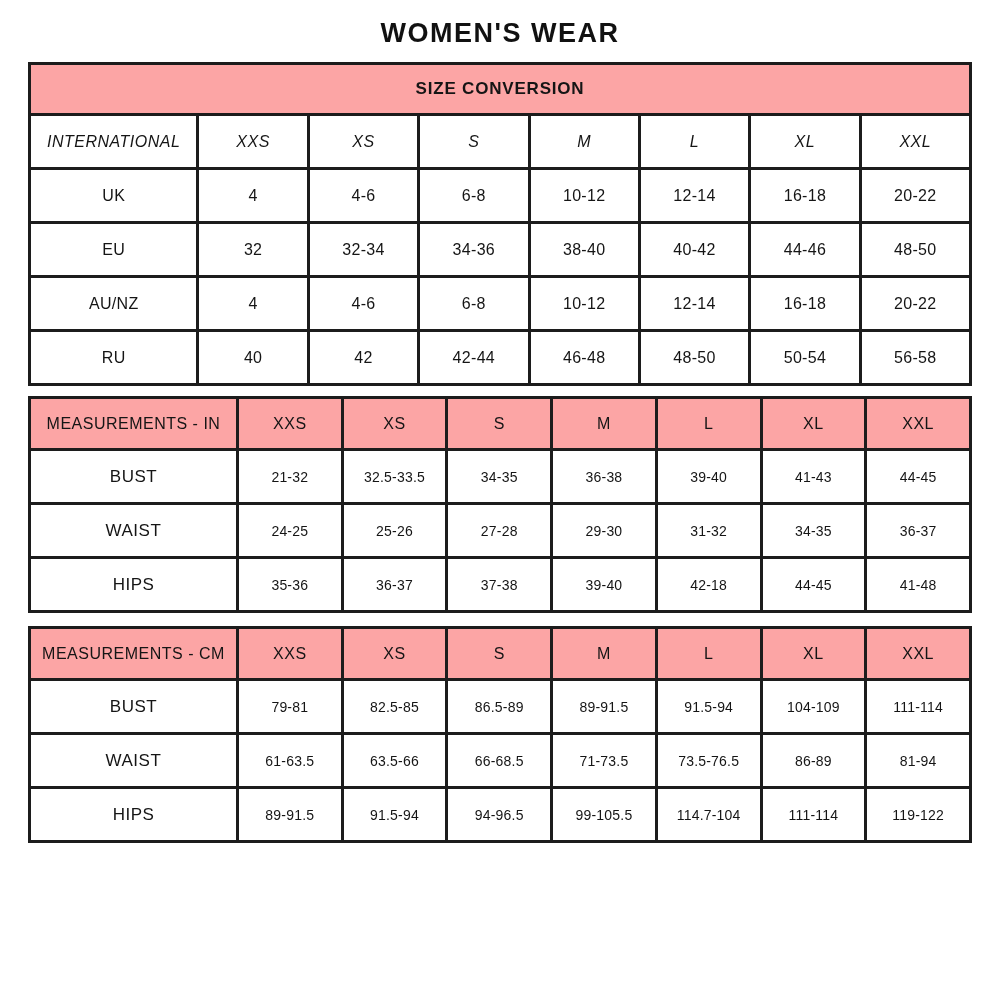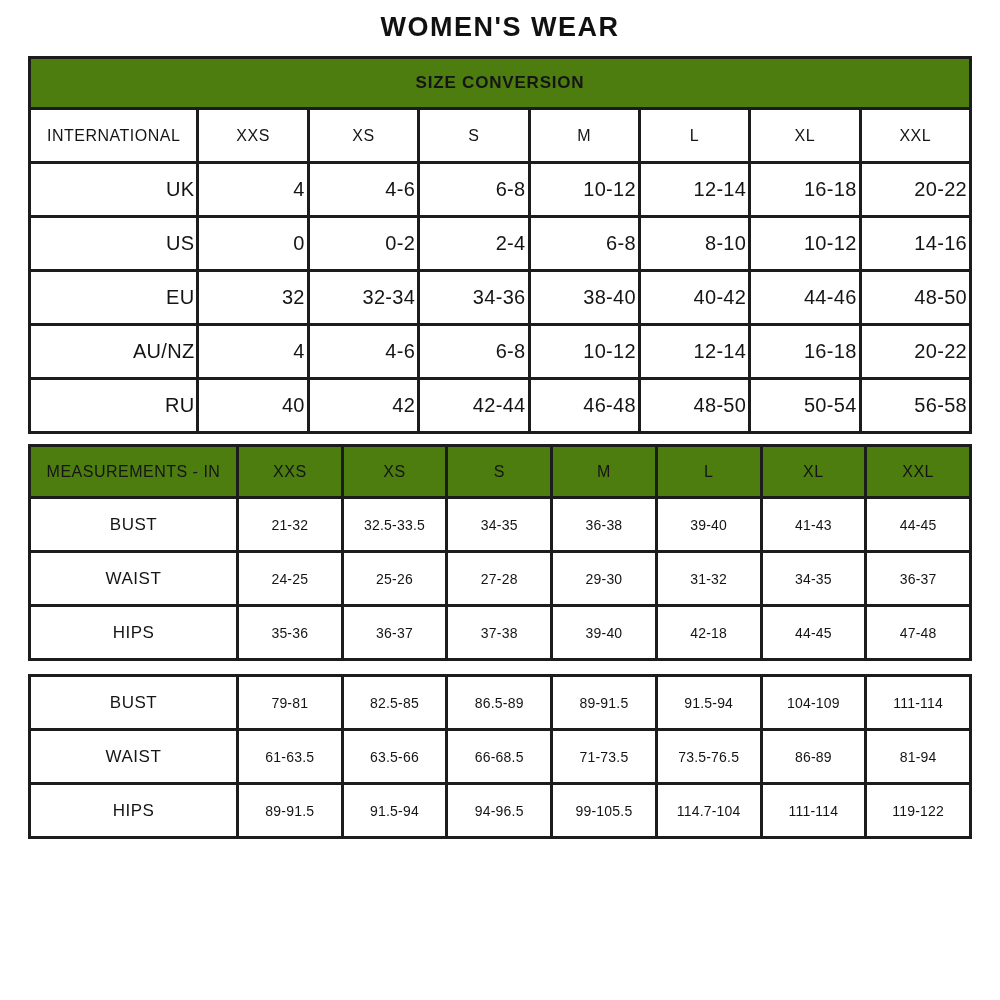--- a/index.html
+++ b/index.html
@@ -7,21 +7,21 @@
     margin: 0;
     padding: 0;
     background: #ffffff;
     width: 1000px;
     height: 1000px;
     font-family: "Liberation Sans", "DejaVu Sans", sans-serif;
     color: #151515;
   }
   .page {
     width: 1000px;
-    padding: 10px 28px 0 28px;
+    padding: 16px 28px 0 28px;
   }
   .title {
     text-align: center;
     font-size: 27px;
     font-weight: 700;
     letter-spacing: 1.5px;
     color: #111111;
     margin: 2px 0 13px 0;
   }
   table {
@@ -29,31 +29,31 @@
     border-collapse: collapse;
     table-layout: fixed;
   }
   td, th {
     border: 3px solid #1c1c1c;
     text-align: center;
     vertical-align: middle;
     padding: 0 2px;
     overflow: hidden;
   }
-  .head-bg { background: #4d7c0f; }
+  .head-bg { background: #fca5a5; }
 
   
   .t1 .span-head td {
     height: 51px;
     font-size: 17px;
     font-weight: 700;
     letter-spacing: 0.8px;
   }
-  .t1 .cols td { height: 54px; font-size: 16px; letter-spacing: 0.5px; }
-  .t1 .data td { height: 54px; font-size: 20px; letter-spacing: 0.3px; text-align: right; }
+  .t1 .cols td { height: 54px; font-size: 16px; letter-spacing: 0.5px; font-style: italic; }
+  .t1 .data td { height: 54px; font-size: 16px; letter-spacing: 0.3px; }
 
   
   .t2 { margin-top: 10px; }
   .t3 { margin-top: 13px; }
   .t2 .head td, .t3 .head td {
     height: 52px;
     font-size: 16px;
     font-weight: 400;
     letter-spacing: 0.5px;
   }
@@ -94,30 +94,20 @@
     </tr>
     <tr class="data">
       <td>UK</td>
       <td>4</td>
       <td>4-6</td>
       <td>6-8</td>
       <td>10-12</td>
       <td>12-14</td>
       <td>16-18</td>
       <td>20-22</td>
-    </tr>
-    <tr class="data">
-      <td>US</td>
-      <td>0</td>
-      <td>0-2</td>
-      <td>2-4</td>
-      <td>6-8</td>
-      <td>8-10</td>
-      <td>10-12</td>
-      <td>14-16</td>
     </tr>
     <tr class="data">
       <td>EU</td>
       <td>32</td>
       <td>32-34</td>
       <td>34-36</td>
       <td>38-40</td>
       <td>40-42</td>
       <td>44-46</td>
       <td>48-50</td>
@@ -188,37 +178,47 @@
       <td>36-37</td>
     </tr>
     <tr class="data">
       <td class="rowlabel">HIPS</td>
       <td>35-36</td>
       <td>36-37</td>
       <td>37-38</td>
       <td>39-40</td>
       <td>42-18</td>
       <td>44-45</td>
-      <td>47-48</td>
+      <td>41-48</td>
     </tr>
   </tbody>
     </table>
 
   <table class="t3">
     <colgroup>
       <col style="width:22.1%">
       <col style="width:11.13%">
         <col style="width:11.13%">
         <col style="width:11.13%">
       <col style="width:11.13%">
         <col style="width:11.13%">
         <col style="width:11.13%">
         <col style="width:11.13%">
     </colgroup>
     <tbody>
+        <tr class="head">
+      <td class="head-bg">MEASUREMENTS - CM</td>
+      <td class="head-bg">XXS</td>
+      <td class="head-bg">XS</td>
+      <td class="head-bg">S</td>
+      <td class="head-bg">M</td>
+      <td class="head-bg">L</td>
+      <td class="head-bg">XL</td>
+      <td class="head-bg">XXL</td>
+    </tr>
     <tr class="data">
       <td class="rowlabel">BUST</td>
       <td>79-81</td>
       <td>82.5-85</td>
       <td>86.5-89</td>
       <td>89-91.5</td>
       <td>91.5-94</td>
       <td>104-109</td>
       <td>111-114</td>
     </tr>

